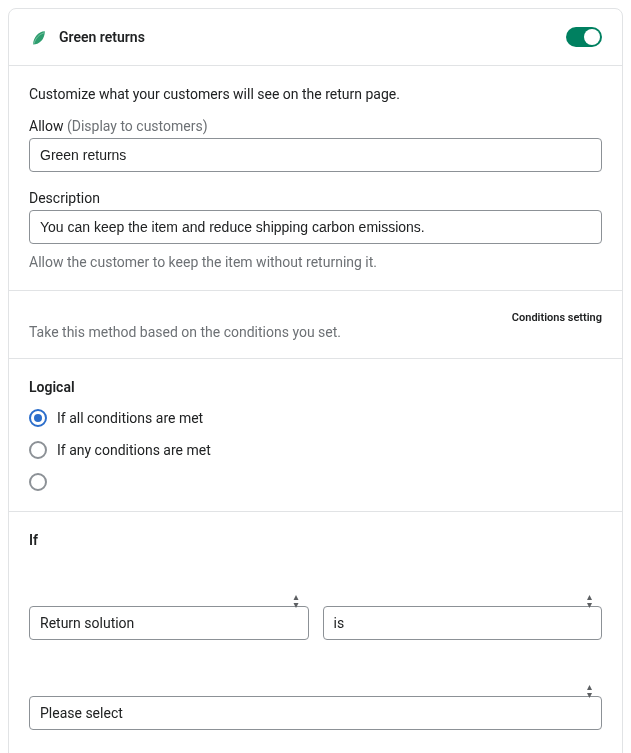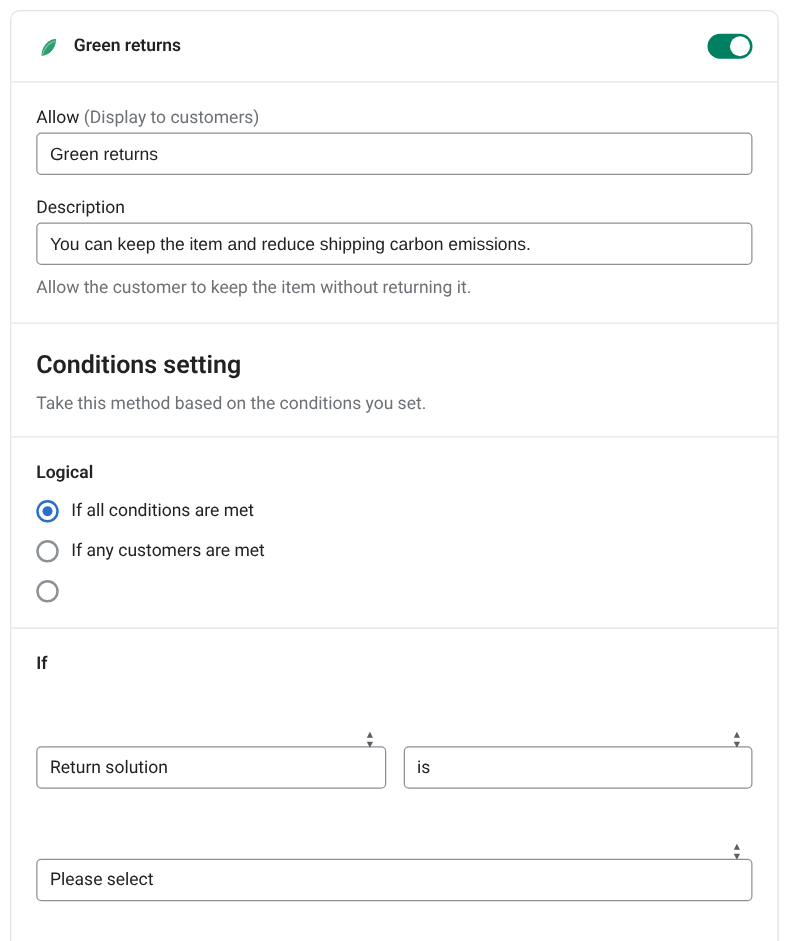--- a/index.html
+++ b/index.html
@@ -39,21 +39,21 @@
   .help { color:#202223; margin-bottom:16px; }
   .label { margin-bottom:4px; }
   .label .hint { color:#6d7175; }
   .input, .select {
     width:100%; border:1px solid #8c9196; border-radius:4px;
     padding:8px 10px; font-size:14px; color:#202223; background:#fff;
     outline:none;
   }
   .field { margin-bottom: 6px; }
   .note { color:#6d7175; margin-top:10px; }
-  .heading { font-weight:600; font-size:20px; margin-bottom:12px; }
+  .heading { font-weight:600; font-size:11px; margin-bottom:0;text-align:right; }
   .subtext { color:#6d7175; }
   .logical-title { font-weight:600; margin-bottom:14px; }
   .radio-group { display:flex; flex-direction:column; gap:14px; }
   .radio-row { display:flex; align-items:center; gap:10px; cursor:pointer; }
   .radio {
     width:18px; height:18px; border:2px solid #8c9196; border-radius:50%;
     display:flex; align-items:center; justify-content:center; flex:0 0 auto;
   }
   .radio.selected { border-color:#2c6ecb; }
   .radio.selected::after {
@@ -94,20 +94,21 @@
               <path d="M5 21c0-8 6-16 14-16 0 10-7 16-14 16zm0 0c2-6 6-10 11-12" stroke="#008060" stroke-width="0" fill="#2e9e6f"></path>
               <path d="M6 20c2-7 6-11 12-13" stroke="#fff" stroke-width="1" fill="none" opacity="0.4"></path>
             </svg>
         </span>
         <span class="title">Green returns</span>
       </div>
       <div class="toggle"></div>
     </div>
 
     <div class="section">
+      <div class="help">Customize what your customers will see on the return page.</div>
 
       <div class="field">
         <div class="label">
           <span>Allow</span>
           <span class="hint">(Display to customers)</span>
         </div>
         <input class="input" type="text" value="Green returns" style="">
       </div>
 
       <div style="height:12px"></div>
@@ -127,21 +128,21 @@
 
     <div class="section">
       <div class="logical-title">Logical</div>
       <div class="radio-group">
         <div class="radio-row">
           <span class="radio selected"></span>
           <span>If all conditions are met</span>
         </div>
         <div class="radio-row">
           <span class="radio"></span>
-          <span>If any customers are met</span>
+          <span>If any conditions are met</span>
         </div>
         <div class="radio-row">
           <span class="radio"></span>
         </div>
       </div>
     </div>
 
     <div class="section">
       <div class="if-title">If</div>
 

